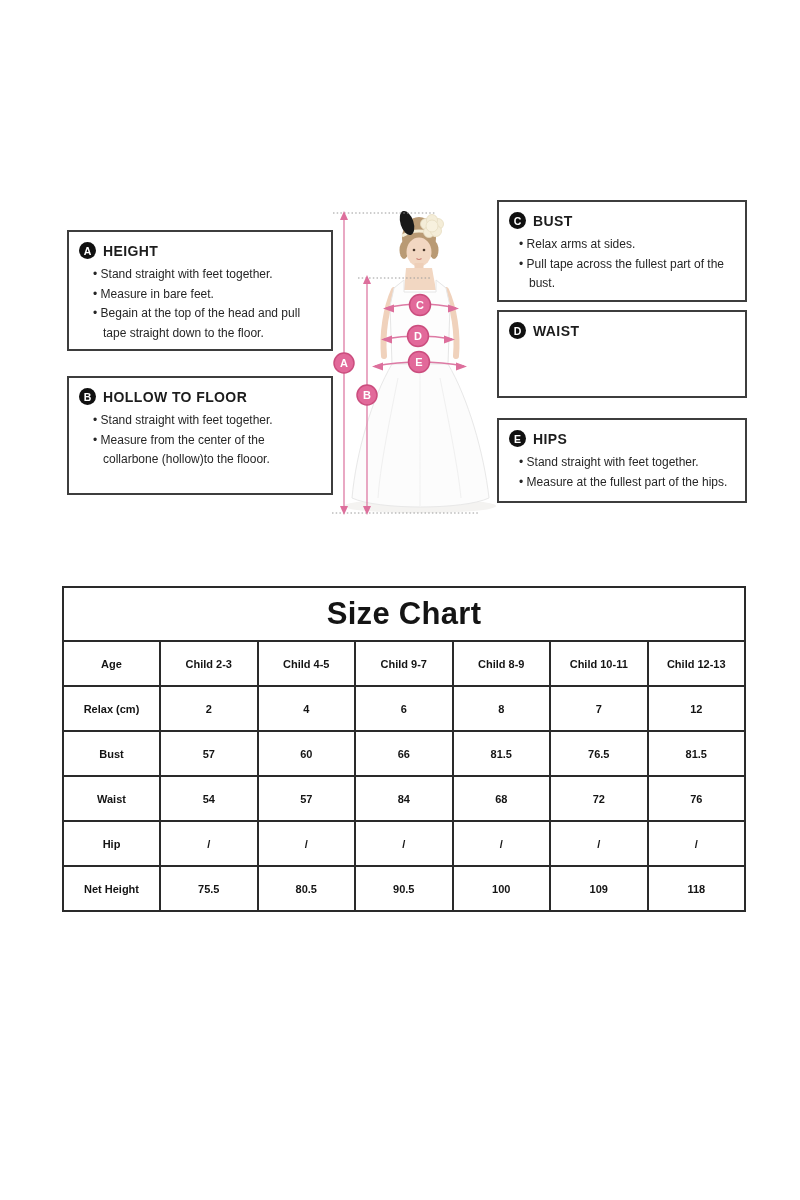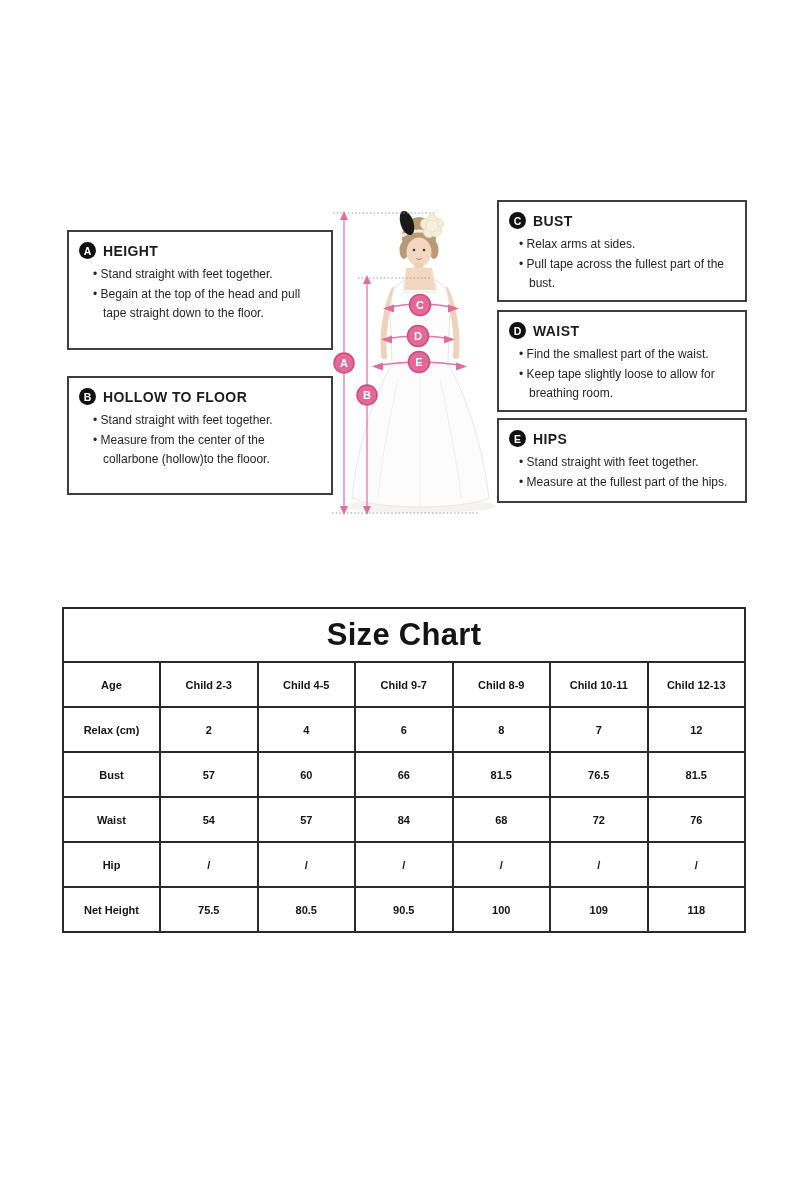--- a/index.html
+++ b/index.html
@@ -28,40 +28,41 @@
   .bullets li{
     font-size:12px;font-weight:normal;line-height:19.5px;color:#262626;
     padding-left:10px;text-indent:-10px;
   }
   .bullets li::before{content:"\2022\00a0";}
   
   #figure-svg{position:absolute;left:328px;top:198px;}
   
   #size-chart{
     position:absolute;left:62px;top:586px;width:684px;border-collapse:collapse;table-layout:fixed;
-    font-weight:bold;color:#141414;margin-top:21px;
+    font-weight:bold;color:#141414;
   }
   #size-chart td{
     border:2px solid #2a2a2a;text-align:center;vertical-align:middle;
     font-size:11px;height:43px;padding:0;background:#fff;
   }
   #size-chart td.title-cell{font-size:31px;height:52px;letter-spacing:.3px;}
 </style>
 </head>
 <body>
 
 <div class="page">
 
   <div class="info-box" id="box-height">
     <div class="box-header">
       <span class="circle-letter">A</span>
       <span class="box-title">HEIGHT</span>
     </div>
     <ul class="bullets">
         <li>Stand straight with feet together.</li>
+        <li>Measure in bare feet.</li>
         <li>Begain at the top of the head and pull tape straight down to the floor.</li>
       </ul>
   </div>
 
   <div class="info-box" id="box-hollow">
     <div class="box-header">
       <span class="circle-letter">B</span>
       <span class="box-title">HOLLOW TO FLOOR</span>
     </div>
     <ul class="bullets">
@@ -79,24 +80,20 @@
         <li>Relax arms at sides.</li>
         <li>Pull tape across the fullest part of the bust.</li>
       </ul>
   </div>
 
   <div class="info-box" id="box-waist">
     <div class="box-header">
       <span class="circle-letter">D</span>
       <span class="box-title">WAIST</span>
     </div>
-    <ul class="bullets">
-        <li>Find the smallest part of the waist.</li>
-        <li>Keep tape slightly loose to allow for breathing room.</li>
-      </ul>
   </div>
 
   <div class="info-box" id="box-hips">
     <div class="box-header">
       <span class="circle-letter">E</span>
       <span class="box-title">HIPS</span>
     </div>
     <ul class="bullets">
         <li>Stand straight with feet together.</li>
         <li>Measure at the fullest part of the hips.</li>

